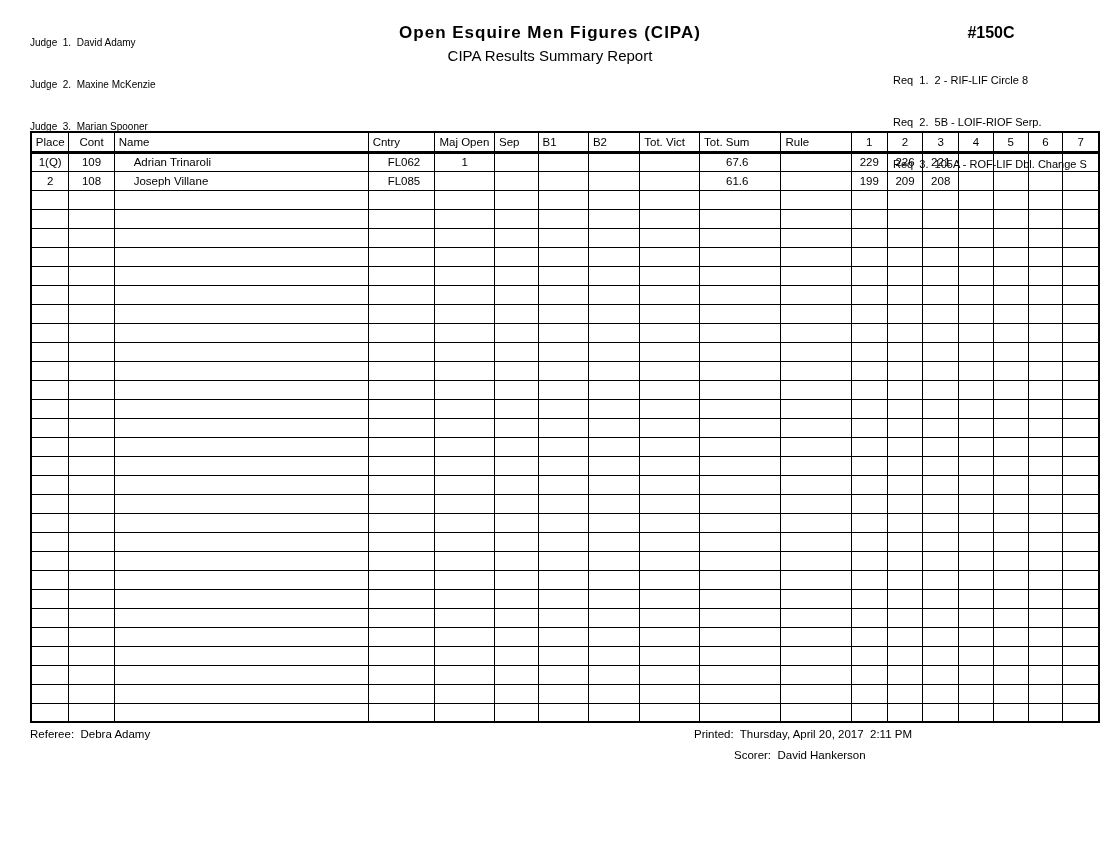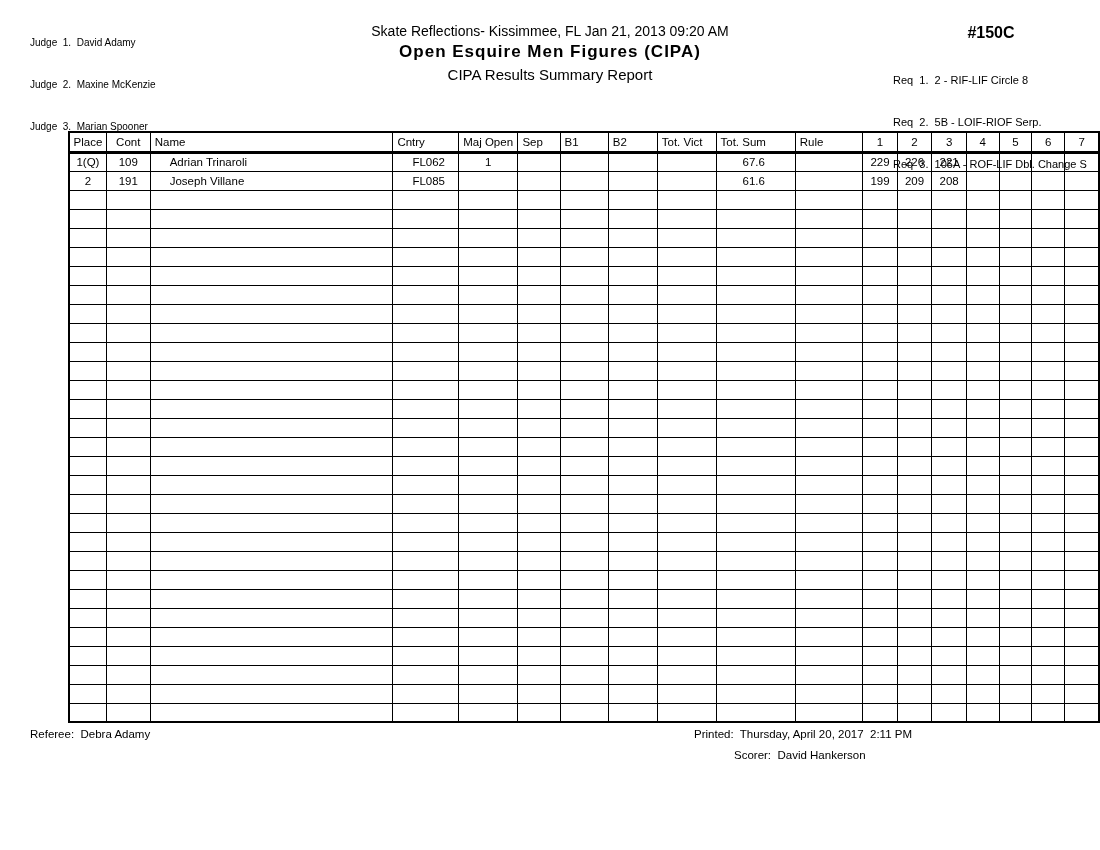--- a/index.html
+++ b/index.html
@@ -20,21 +20,20 @@
   .t2 { font-size:14px; line-height:19px; }
   .t3 { font-size:17px; font-weight:bold; letter-spacing:1px; line-height:22px; }
   .t4 { font-size:15px; line-height:23px; }
   .event-block { position:absolute; left:888px; top:24px; width:215px; }
   .evnum { font-size:16px; font-weight:bold; line-height:18px; text-align:center; width:206px; margin-bottom:3px; }
   .reqs { font-size:11px; line-height:14px; white-space:pre; padding-left:5px; }
   table.results {
     position:absolute; left:30px; top:131px;
     border-collapse:collapse; table-layout:fixed;
     border:2px solid #000;
-    margin-left:38px;
   }
   .results th, .results td {
     border:1px solid #000;
     font-size:11.5px; font-weight:normal;
     padding:0; overflow:hidden; white-space:nowrap;
     vertical-align:middle;
   }
   .results thead tr { height:20px; }
   .results thead th { border-bottom:3px solid #000; }
   .results tbody tr { height:19px; }
@@ -60,21 +59,20 @@
 
 <div class="page">
 
   <div class="judges">
     <div>Judge  1.  David Adamy</div>
     <div>Judge  2.  Maxine McKenzie</div>
     <div>Judge  3.  Marian Spooner</div>
   </div>
 
   <div class="center-head">
-    <div class="t2">Skate Reflections- Kissimmee, FL  Jan 21, 2013  09:20 AM</div>
     <div class="t3">Open Esquire Men Figures (CIPA)</div>
     <div class="t4">CIPA Results Summary Report</div>
   </div>
 
   <div class="event-block">
     <div class="evnum">#150C</div>
     <div class="reqs">
       <div>Req  1.  2 - RIF-LIF Circle 8</div>
       <div>Req  2.  5B - LOIF-RIOF Serp.</div>
       <div>Req  3.  105A - ROF-LIF Dbl. Change S</div>
@@ -120,21 +118,21 @@
           <td class="c11">229</td>
           <td class="c12">226</td>
           <td class="c13">221</td>
           <td class="c14"></td>
           <td class="c15"></td>
           <td class="c16"></td>
           <td class="c17"></td>
         </tr>
         <tr>
           <td class="c0">2</td>
-          <td class="c1">191</td>
+          <td class="c1">108</td>
           <td class="c2">Joseph Villane</td>
           <td class="c3">FL085</td>
           <td class="c4"></td>
           <td class="c5"></td>
           <td class="c6"></td>
           <td class="c7"></td>
           <td class="c8"></td>
           <td class="c9">61.6</td>
           <td class="c10"></td>
           <td class="c11">199</td>

